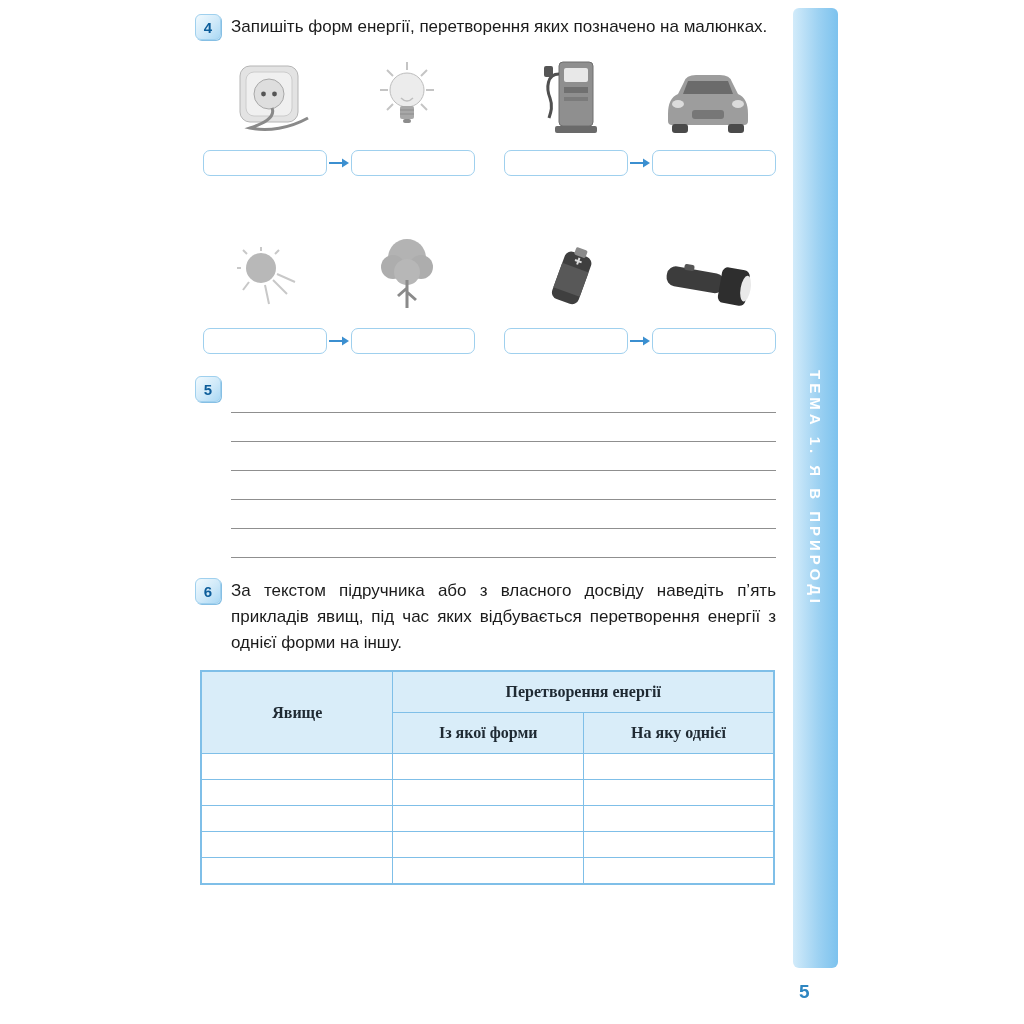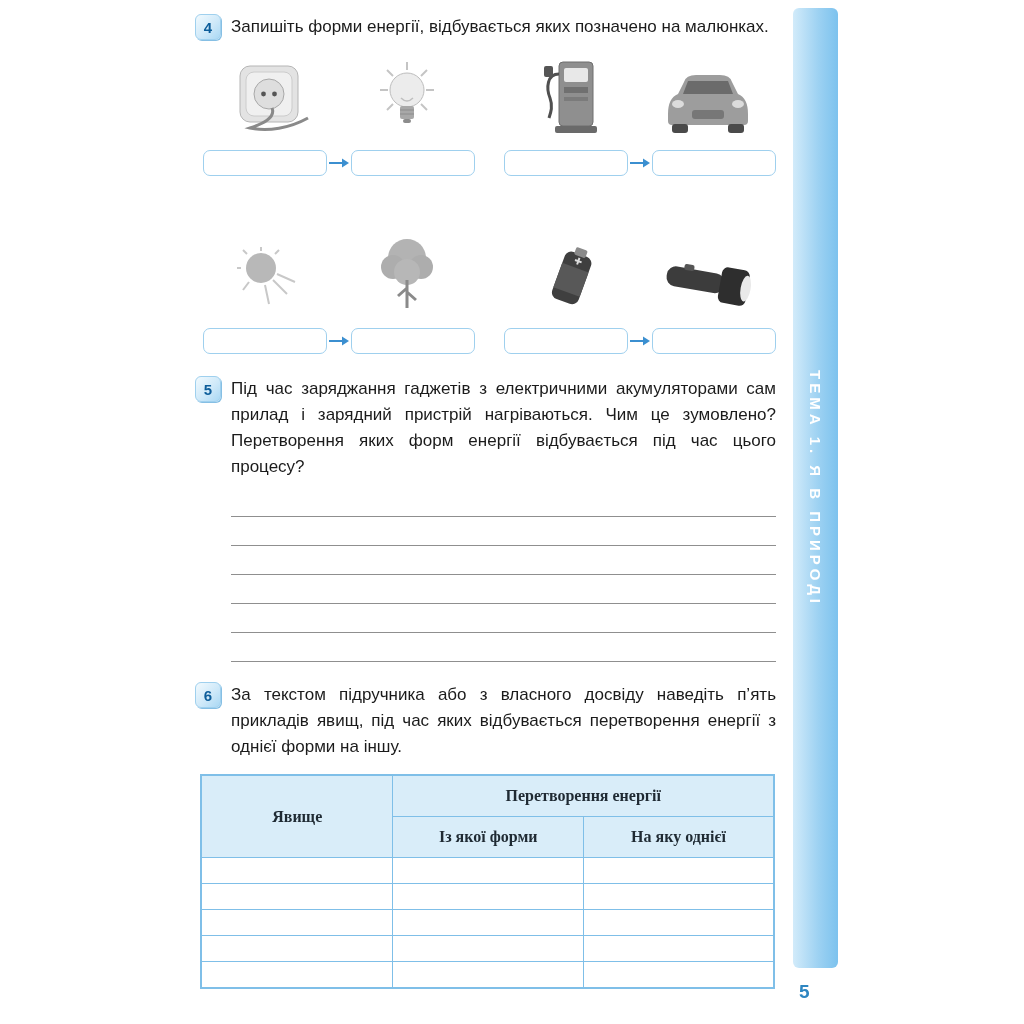--- a/index.html
+++ b/index.html
@@ -63,21 +63,21 @@
     <div class="sidebar-text">ТЕМА 1. Я В ПРИРОДІ</div>
   </div>
   <div class="page-number">5</div>
 
   <div class="content">
 
     <div class="exercise">
       <div class="badge">
         <span>4</span>
       </div>
-      <div class="ex-text">Запишіть форми енергії, відбувається яких позначено на малюнках.</div>
+      <div class="ex-text">Запишіть форм енергії, перетворення яких позначено на малюнках.</div>
     </div>
 
     <div class="ex4-media">
 
       <div class="pairs-row">
         <div class="group">
           <div class="group-images">
             <div class="img-cell">
               <svg width="78" height="72" viewBox="0 0 78 72">
                 <rect x="8" y="2" width="58" height="56" rx="10" fill="#e3e3e3" stroke="#b5b5b5"></rect>
@@ -235,21 +235,20 @@
           </div>
         </div>
       </div>
     </div>
 
     <div class="exercise mt-ex5">
       <div class="badge">
         <span>5</span>
       </div>
       <div style="flex:1;">
-        <div class="ex-text">Під час заряджання гаджетів з електричними акумуляторами сам прилад і зарядний пристрій нагріваються. Чим це зумовлено? Перетворення яких форм енергії відбувається під час цього процесу?</div>
         <div class="lines">
           <div class="writing-line"></div>
           <div class="writing-line"></div>
           <div class="writing-line"></div>
           <div class="writing-line"></div>
           <div class="writing-line"></div>
           <div class="writing-line"></div>
         </div>
       </div>
     </div>

